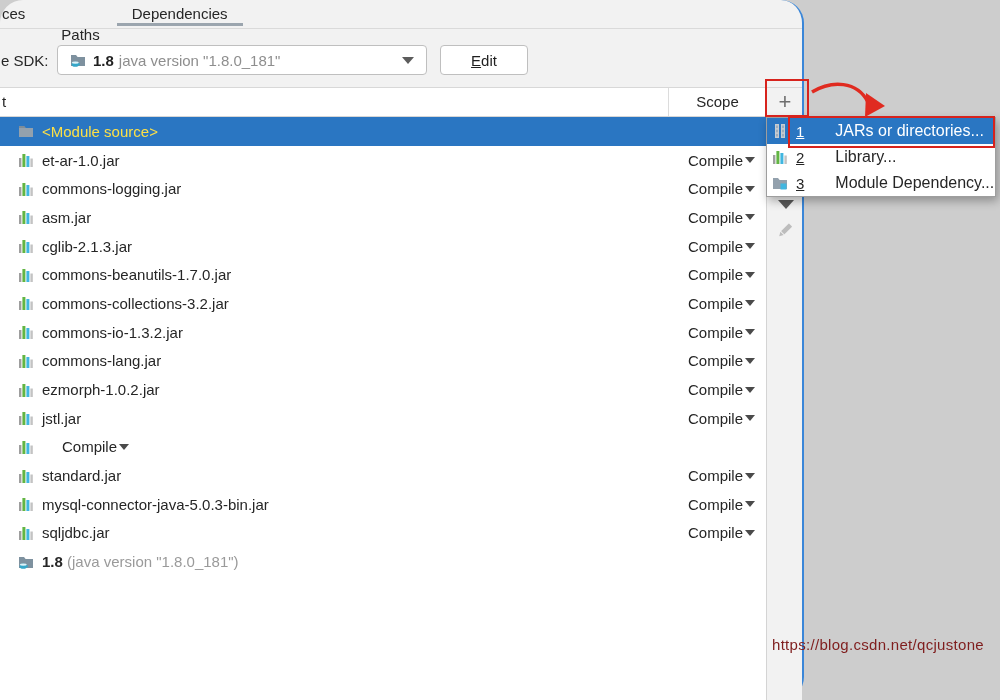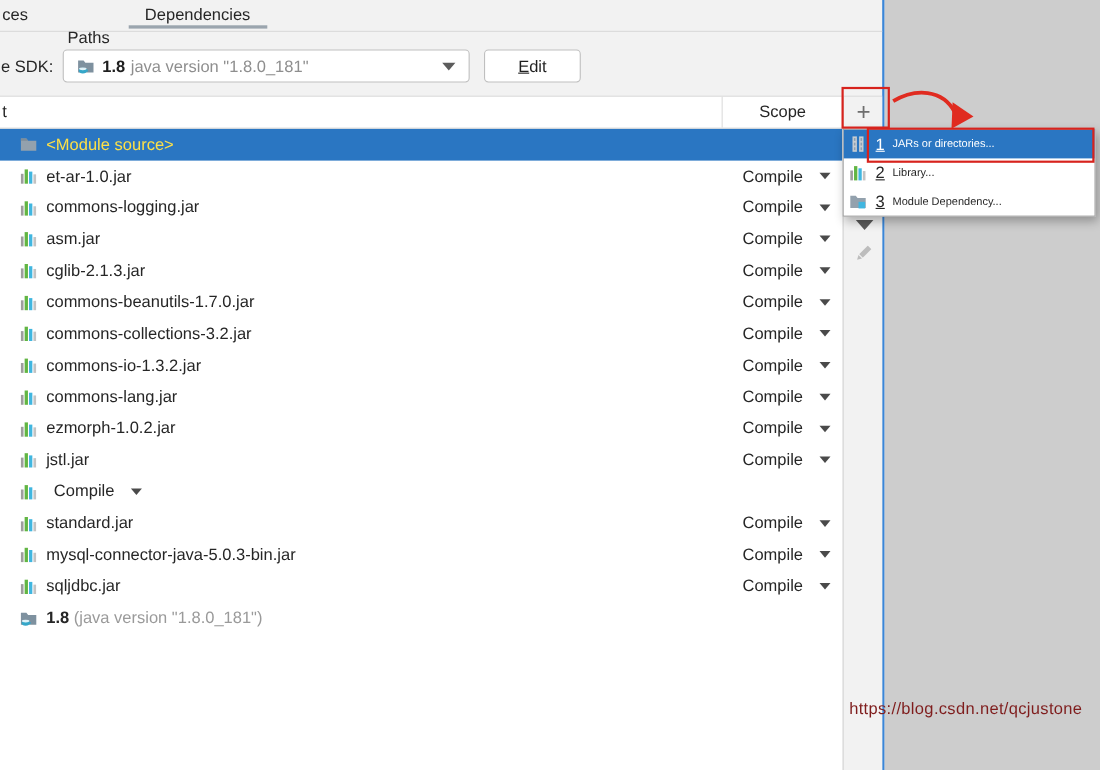--- a/index.html
+++ b/index.html
@@ -1,21 +1,21 @@
 <!DOCTYPE html>
 <html><head>
 <meta charset="utf-8">
 <style>
   * { margin:0; padding:0; box-sizing:border-box; }
   body { font-family:"Liberation Sans", sans-serif; }
   .screen { position:relative; width:1000px; height:700px; background:#cdcdcd; overflow:hidden; }
 
   
   .dialog { position:absolute; left:0; top:0; width:804px; height:700px;
-            background:#f2f2f2; border-right:2px solid #3a86d8; }
+            background:#f2f2f2; border-right:2px solid #3a86d8;border-radius:23px; }
 
   
   .tabbar { position:absolute; left:0; top:0; width:100%; height:29px;
             border-bottom:1px solid #dadada; display:flex; align-items:center; }
   .tab { position:relative; font-size:15px; color:#262626; height:29px; line-height:27px; cursor:default; }
   .tab-cut { margin-left:2px; }
   .tab-paths { margin-left:36px;margin-top:43px; }
   .tab-deps { margin-left:32px; }
   .tab.selected::after { content:""; position:absolute; left:-15px; right:-15px; bottom:3px;
                          height:3px; background:#9ba5ae; }
@@ -33,31 +33,31 @@
   .btn-edit { position:absolute; left:440px; top:45px; width:88px; height:30px; background:#fff;
               border:1px solid #bfbfbf; border-radius:4px; font-size:15px; color:#1f1f1f;
               font-family:"Liberation Sans", sans-serif; display:flex; align-items:center; justify-content:center; }
   .u { text-decoration:underline; }
 
   
   .tsep { position:absolute; left:0; top:87px; width:802px; height:1px; background:#d8d8d8; }
   .table { position:absolute; left:0; top:88px; width:766px; height:612px; background:#fff; }
   .thead { position:relative; height:29px; border-bottom:1px solid #d6d6d6; display:flex; }
   .th-export { font-size:15px; color:#262626; line-height:28px; padding-left:2px; flex:1; }
-  .th-scope { width:110px; border-left:1px solid #dcdcdc; font-size:15px; color:#262626;
+  .th-scope { width:98px; border-left:1px solid #dcdcdc; font-size:15px; color:#262626;
               line-height:28px; text-align:center; }
   .trow { display:flex; align-items:center; height:28.7px; }
   .trow.selected { background:#2a76c2; }
   .trow.selected .rlabel { color:#fde047; }
   .ricon { width:16px; height:16px; margin-left:18px; margin-right:8px; flex:none; }
   .ricon svg { display:block; }
   .rlabel { font-size:15px; color:#262626; white-space:nowrap; flex:1; }
   .rlabel .gray { color:#9a9a9a; }
   .rscope { width:98px; flex:none; display:flex; align-items:center; justify-content:flex-end;
-            padding-right:11px; gap:15px; cursor:default; }
+            padding-right:11px; gap:2px; cursor:default; }
   .rscope .sc { font-size:15px; color:#262626; }
   .dd-arrow { width:0; height:0; border-left:5px solid transparent; border-right:5px solid transparent;
               border-top:6px solid #4a4a4a; }
 
   
   .side-toolbar { position:absolute; left:766px; top:88px; width:36px; height:612px;
                   background:#f2f2f2; border-left:1px solid #d4d4d4; }
   .plus-btn { position:absolute; left:0; top:0; width:36px; height:29px; text-align:center;
               font-size:22px; line-height:27px; color:#6e6e6e; cursor:default; }
   .down-tri { position:absolute; left:11px; top:112px; width:0; height:0;
@@ -69,21 +69,21 @@
   .red-rect-plus { position:absolute; left:765px; top:79px; width:44px; height:38px;
                    border:2px solid #d7231d; z-index:12; pointer-events:none; }
   .arrow-svg { position:absolute; left:800px; top:75px; z-index:12; pointer-events:none; }
 
   
   .popup { position:absolute; left:766px; top:117px; width:230px; background:#fff;
            border:1px solid #9e9e9e; box-shadow:2px 4px 9px rgba(0,0,0,0.3); z-index:8; }
   .pitem { position:relative; height:26px; display:flex; align-items:center; cursor:default; }
   .pitem .picon { width:16px; height:16px; margin-left:5px; margin-right:8px; flex:none; }
   .pitem .num { font-size:15px; color:#262626; text-decoration:underline; margin-right:7px; }
-  .pitem .plabel { font-size:10px; color:#262626; white-space:nowrap; }
+  .pitem .plabel { font-size:16px; color:#262626; white-space:nowrap;margin-left:24px; }
   .pitem.selected { background:#2a76c2; }
   .pitem.selected .num, .pitem.selected .plabel { color:#fff; }
   .popup-red-rect { position:absolute; left:21px; top:-2px; width:207px; height:32px;
                     border:2px solid #d7231d; z-index:13; pointer-events:none; }
 
   
   .watermark { position:absolute; left:772px; top:636px; font-size:15px; color:#7f1d1d;
                z-index:20; letter-spacing:0.3px; }
 </style>
 </head>

